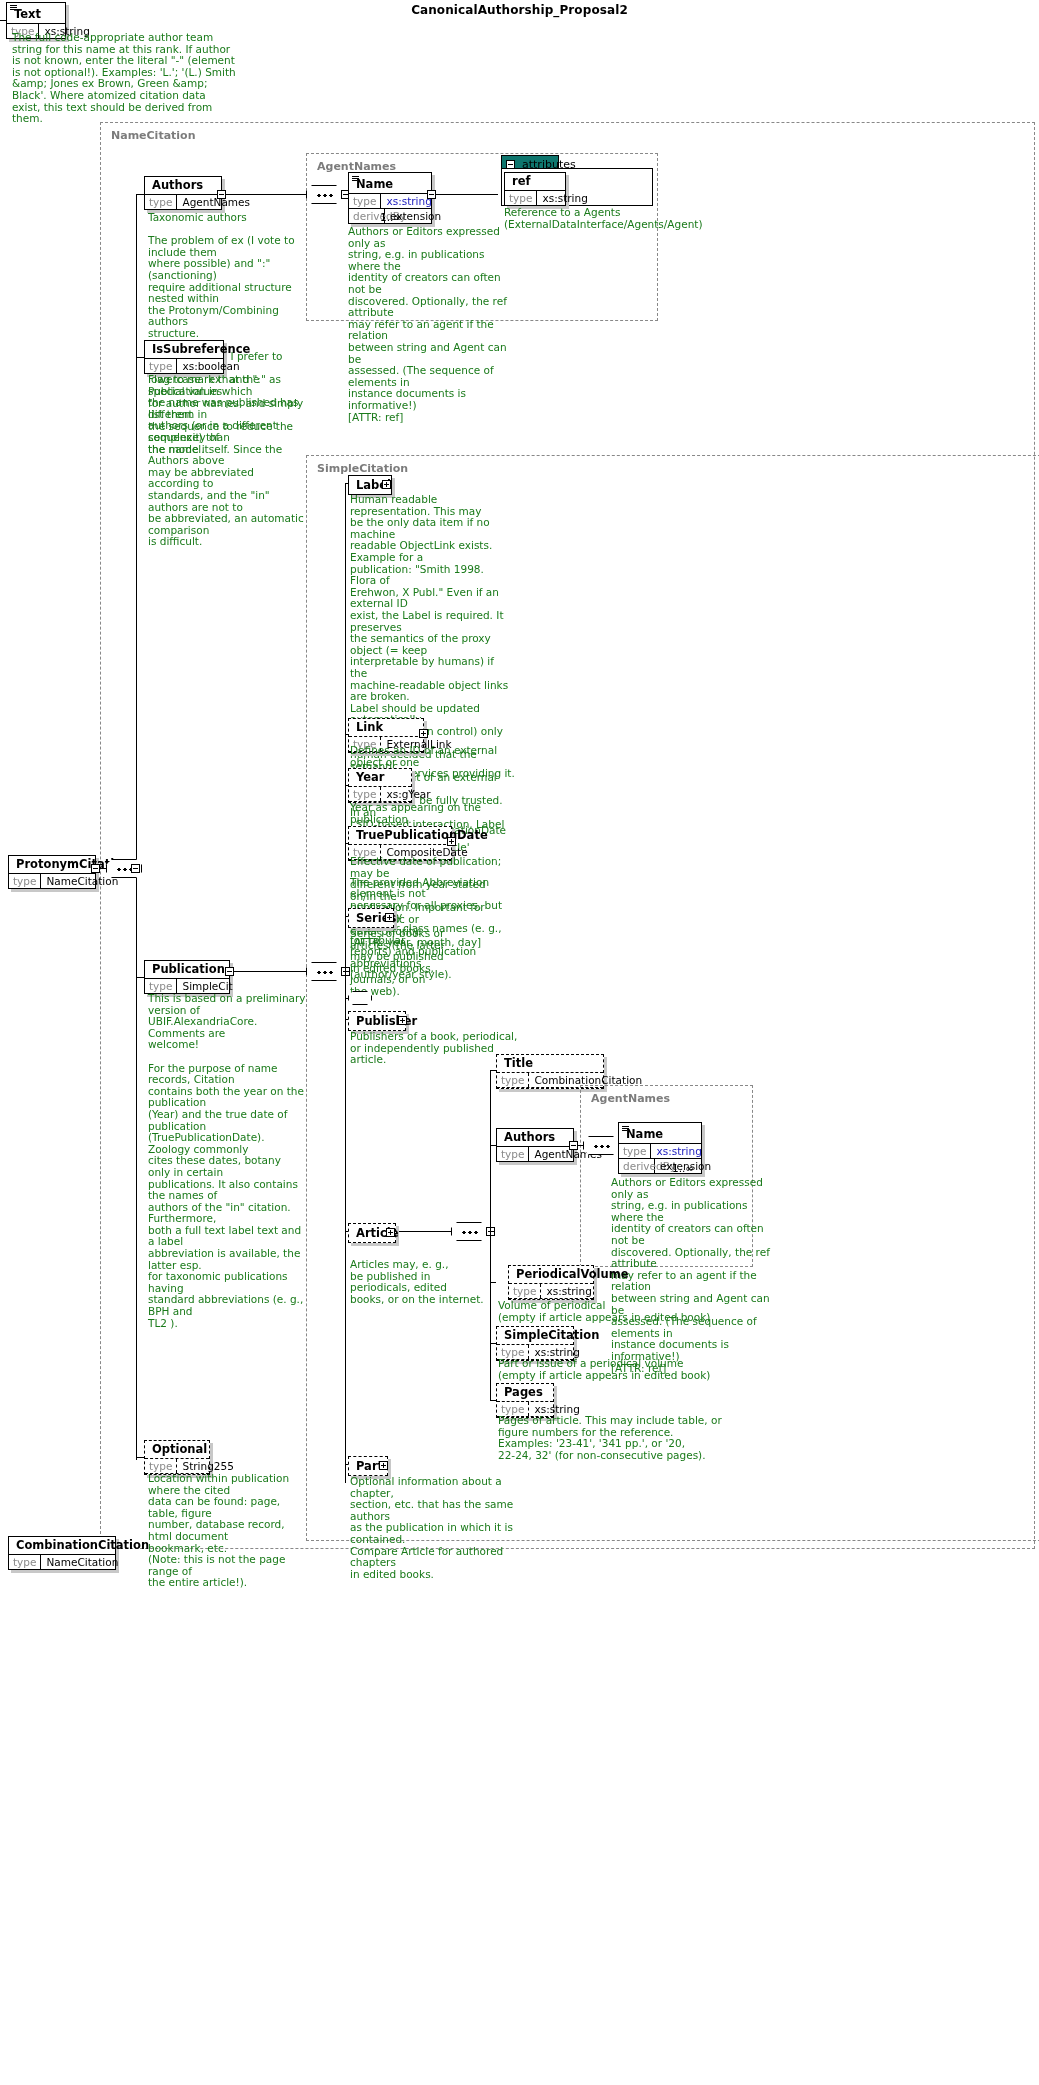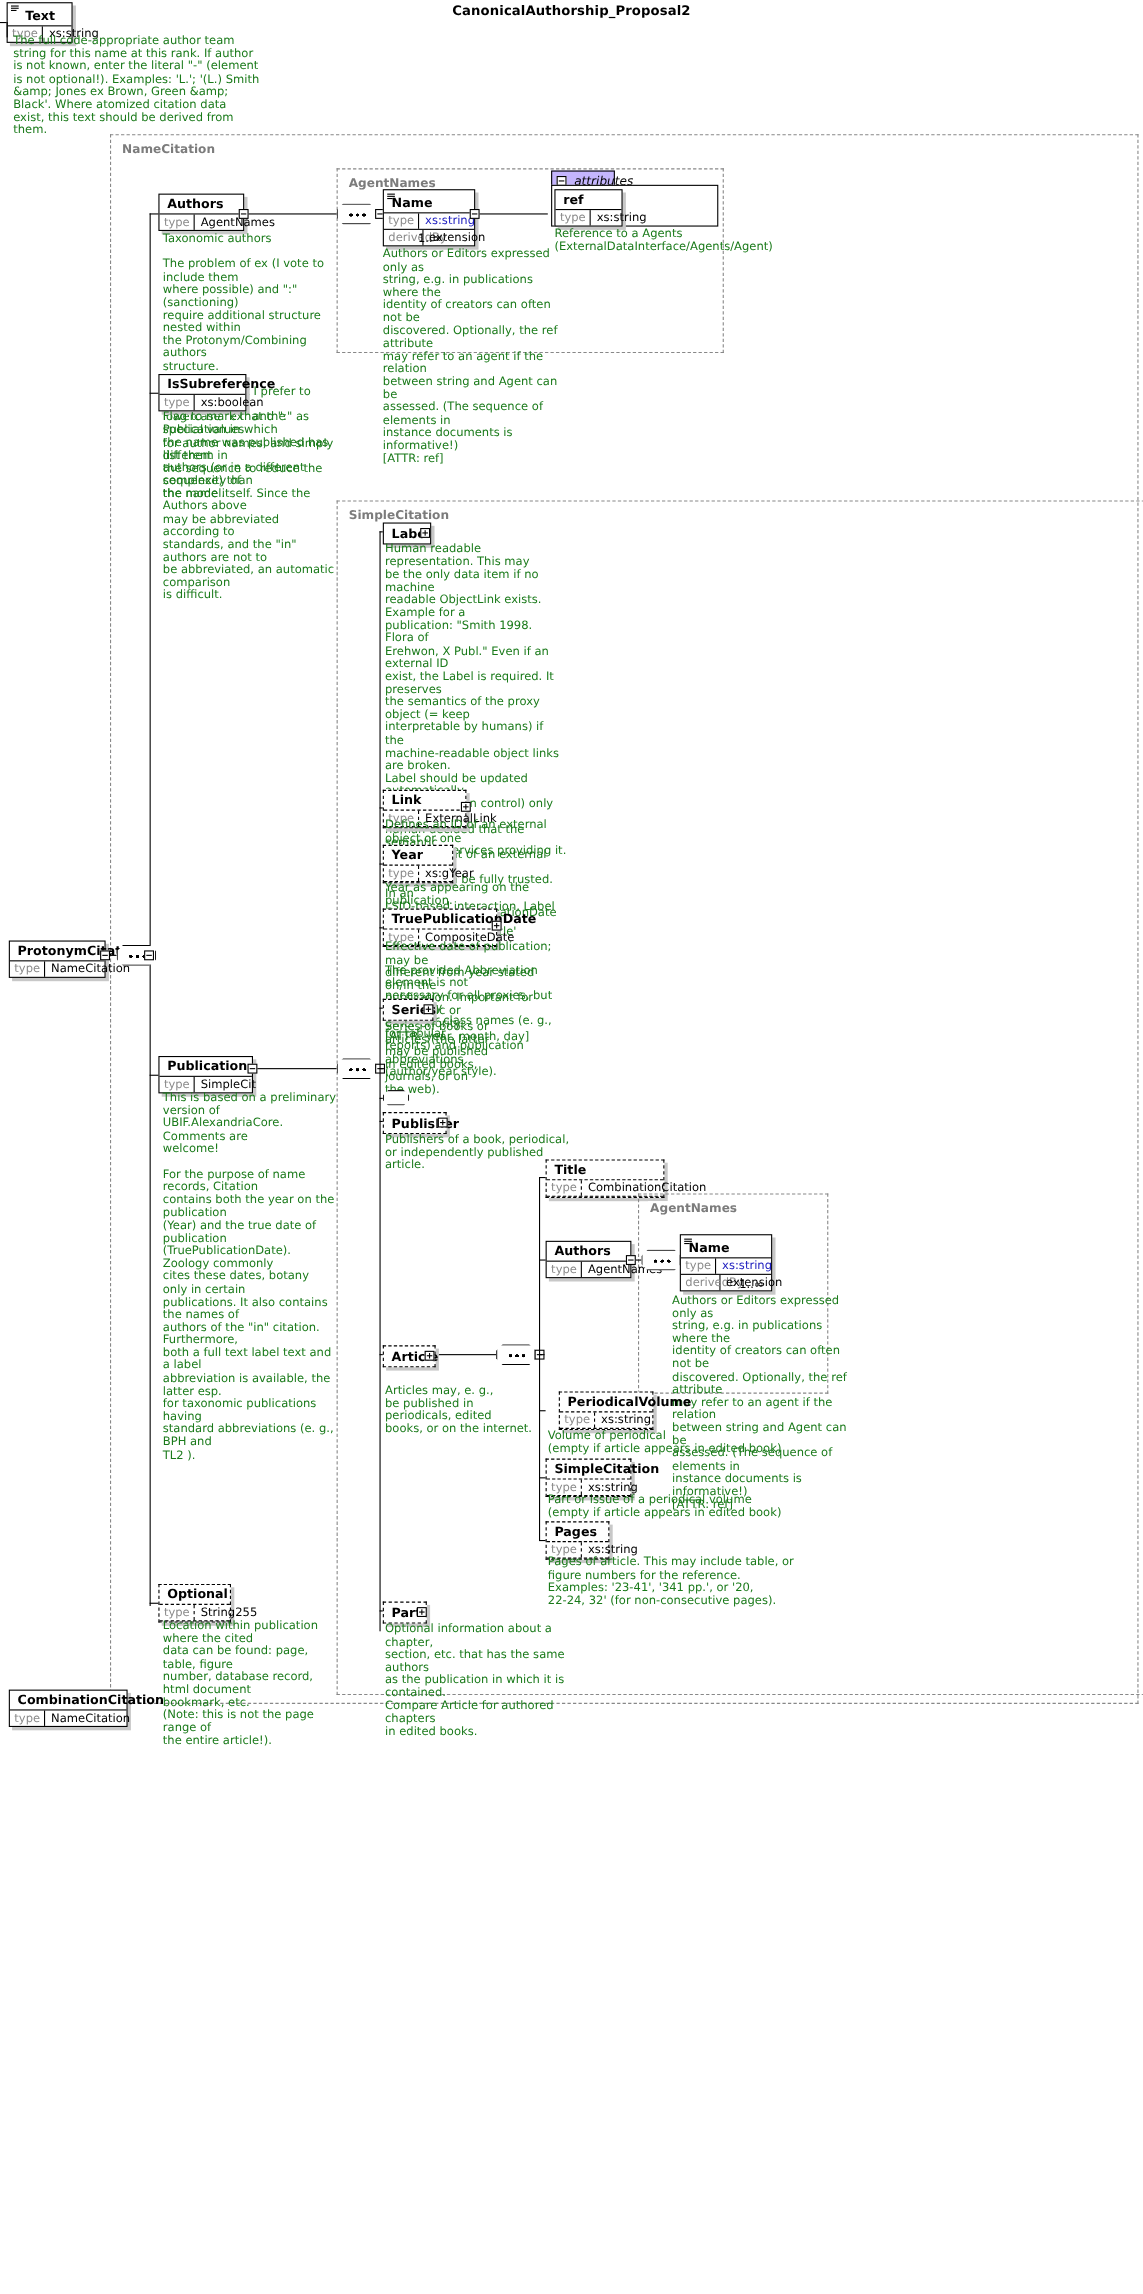--- a/index.html
+++ b/index.html
@@ -96,22 +96,22 @@
       radial-gradient(circle 1.6px at 2px 1.5px,#000 99%,transparent 100%),
       radial-gradient(circle 1.6px at 8px 1.5px,#000 99%,transparent 100%),
       radial-gradient(circle 1.6px at 14px 1.5px,#000 99%,transparent 100%);
   }
 
   
   .attrbox{
     position:absolute; border:1px solid #000; background:#fff;
   }
   .attrtab{
-    position:absolute; border:1px solid #000; background:#c4b5fd;
-    font-style:italic; font-size:11px; padding:2px 8px 2px 20px; white-space:nowrap;
+    position:absolute; border:1px solid #000; background:#0f766e;
+    font-size:11px; padding:2px 8px 2px 20px; white-space:nowrap;
     line-height:13px;
   }
 
   
   .ln{ position:absolute; background:#000; }
   .hln{ height:1px; }
   .vln{ width:1px; }
 
   
   .occ{ position:absolute; font-size:10.5px; color:#000; }
@@ -132,21 +132,21 @@
     box-shadow:2px 2px 0 0 #c8c8c8;
   }
 </style>
 </head>
 <body>
 
 <div class="page-title">CanonicalAuthorship_Proposal2</div>
 
 <div class="node" style="left:6px; top:2px; width:60px;">
   <div class="docmark" style="left:3px; top:2px;"></div>
-  <div class="nhead" style="padding-top:5px;text-align:center;">Text</div>
+  <div class="nhead" style="padding-top:5px;">Text</div>
   <div class="nrow">
     <div class="k">type</div>
     <div class="v">xs:string</div>
   </div>
 </div>
 
 <div class="ln vln" style="left:6px; top:20px; height:14px;"></div>
 <div class="ln hln" style="left:0px; top:20px; width:6px;"></div>
 
 <div class="doc" style="left:12px; top:32px; width:290px;">The full code-appropriate author team

